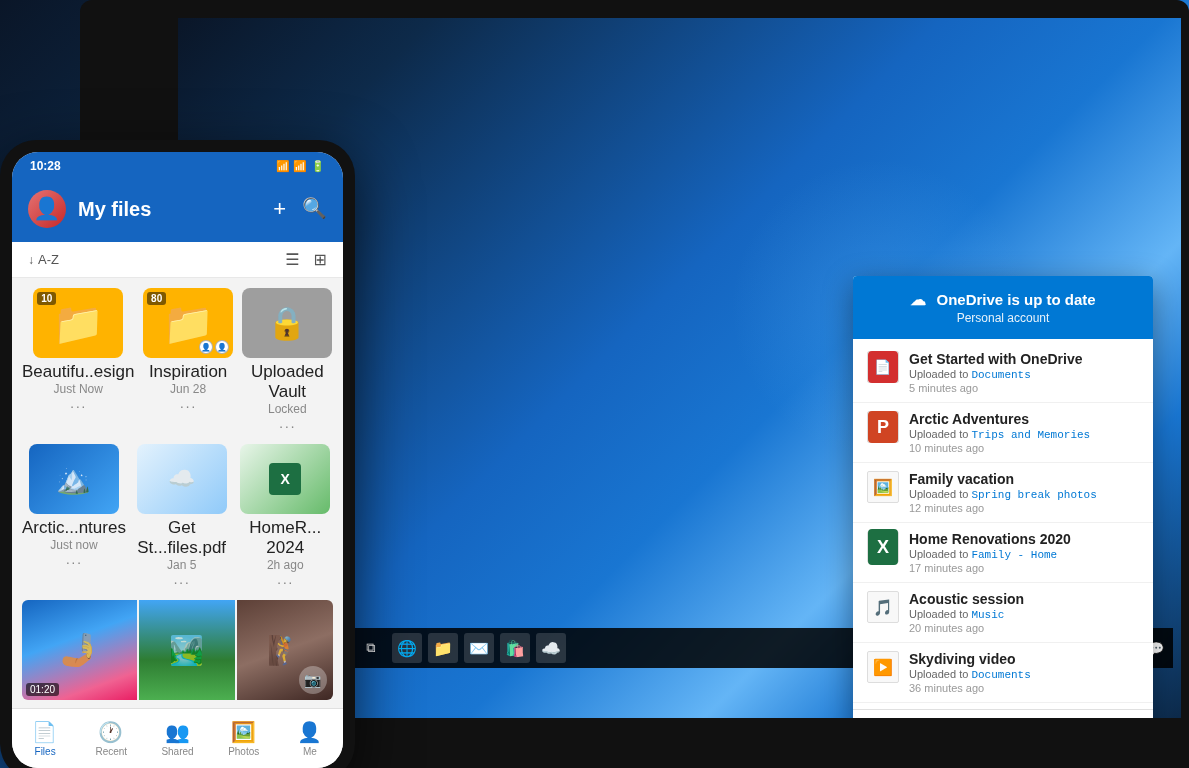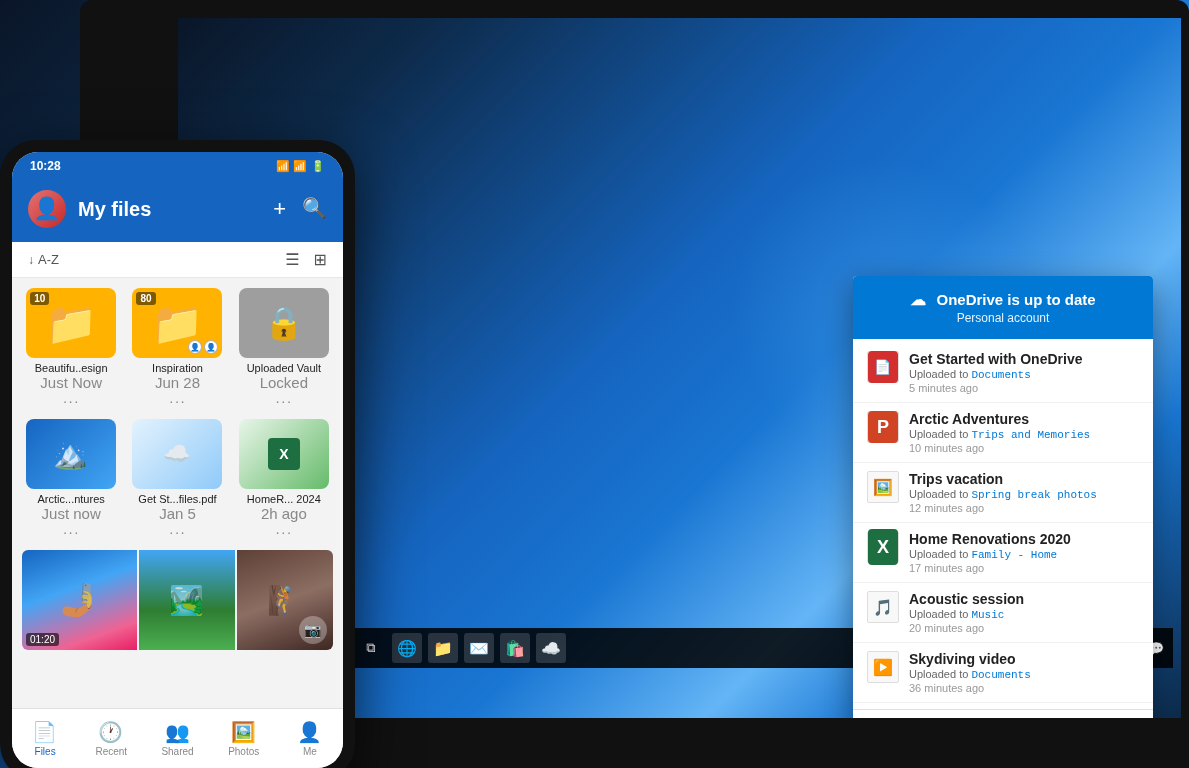--- a/index.html
+++ b/index.html
@@ -295,28 +295,28 @@
       font-weight: 700;
       padding: 1px 4px;
       border-radius: 3px;
     }
     .file-badge-people {
       position: absolute;
       bottom: 4px; right: 4px;
       display: flex; gap: 2px;
     }
     .file-name {
-      font-size: 11px;
+      font-size: 17px;
       color: #222;
       text-align: center;
       margin-top: 4px;
       font-weight: 500;
     }
     .file-date {
-      font-size: 15px;
+      font-size: 12px;
       color: #888;
       text-align: center;
     }
     .file-menu {
       font-size: 14px;
       color: #888;
       margin-top: 2px;
       letter-spacing: 1px;
     }
     .folder-icon {
@@ -530,21 +530,21 @@
             </div>
             <div class="od-item-time">10 minutes ago</div>
           </div>
         </div>
 
         <div class="od-item">
           <div class="od-item-icon">
             <span class="img-icon-sm">🖼️</span>
           </div>
           <div class="od-item-info">
-            <div class="od-item-name">Trips vacation</div>
+            <div class="od-item-name">Family vacation</div>
             <div class="od-item-desc">
               <span>Uploaded to </span><a href="#">Spring break photos</a>
             </div>
             <div class="od-item-time">12 minutes ago</div>
           </div>
         </div>
 
         <div class="od-item">
           <div class="od-item-icon">
             <div class="excel-icon">X</div>

